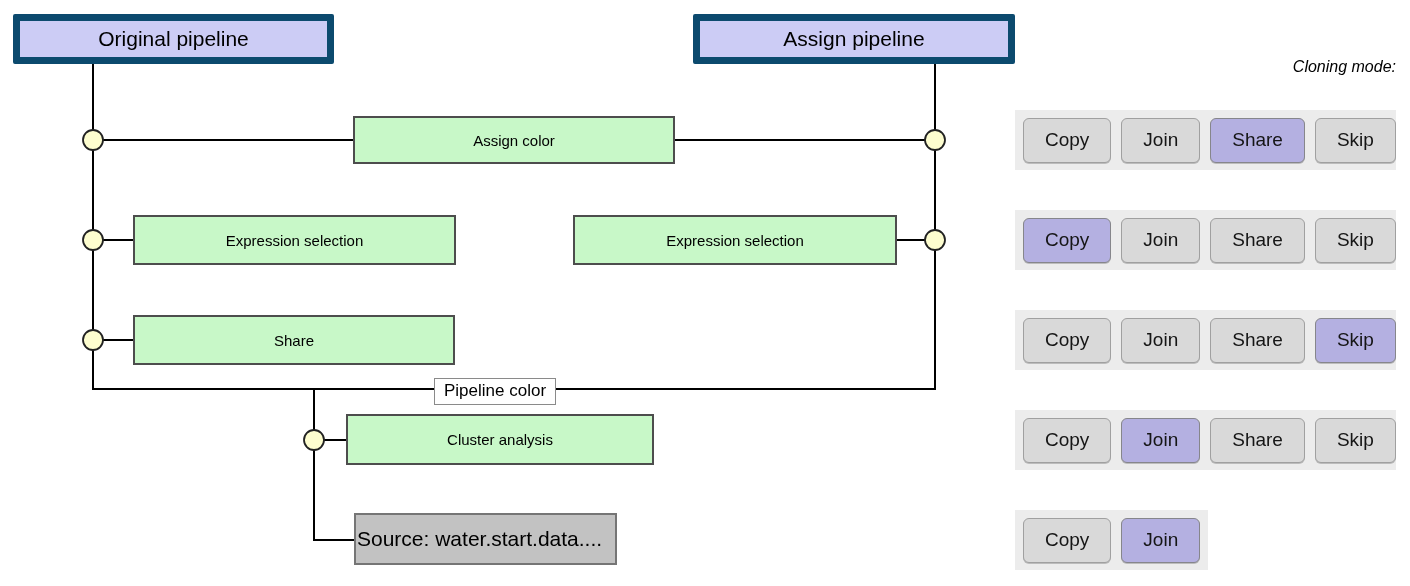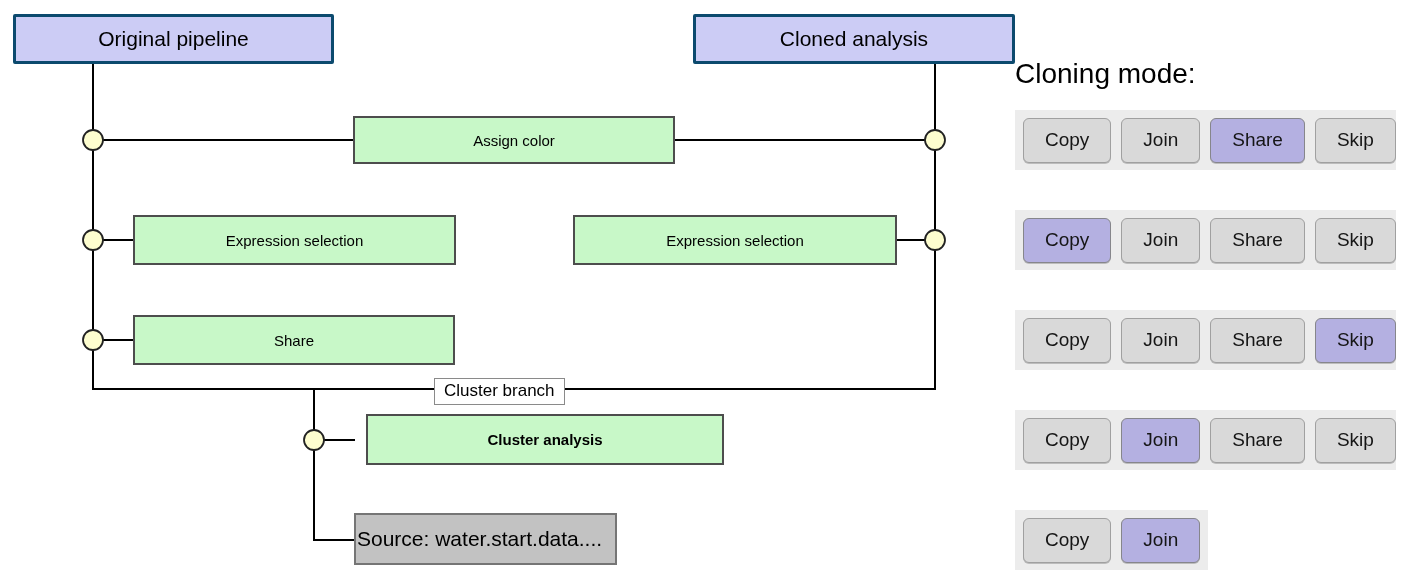--- a/index.html
+++ b/index.html
@@ -29,21 +29,21 @@
     border: 2px solid #4d4d4d;
   }
   .header-node {
     position: absolute;
     z-index: 2;
     display: flex;
     align-items: center;
     justify-content: center;
     font-size: 21px;
     background: #ccccf5;
-    border: 3px solid #0c4a6e;
+    border: 7px solid #0c4a6e;
     border-radius: 2px;
   }
   .source-node {
     position: absolute;
     z-index: 2;
     display: flex;
     align-items: center;
     justify-content: flex-start;
     font-size: 21px;
     white-space: nowrap;
@@ -60,23 +60,24 @@
     background: #ffffff;
     border: 1px solid #8a8a8a;
     font-size: 17px;
     white-space: nowrap;
   }
   .cloning-title {
     position: absolute;
     left: 1015px;
     top: 58px;
     width: 381px;
-    text-align: left;
-    font-size: 28px;
+    text-align: right;
+    font-size: 16px;
     z-index: 2;
+    font-style: italic;
   }
   .btn-strip {
     position: absolute;
     left: 1015px;
     width: 381px;
     height: 60px;
     background: #ececec;
     display: flex;
     align-items: center;
     gap: 10px;
@@ -128,33 +129,33 @@
       <circle cx="93" cy="240" r="10"></circle>
       <circle cx="93" cy="340" r="10"></circle>
       <circle cx="935" cy="140" r="10"></circle>
       <circle cx="935" cy="240" r="10"></circle>
       <circle cx="314" cy="440" r="10"></circle>
     </g>
   </svg>
 
   <div class="header-node" style="left:13px; top:14px; width:321px; height:50px;">Original pipeline</div>
 
-  <div class="header-node" style="left:693px; top:14px; width:322px; height:50px;">Cloned analysis</div>
+  <div class="header-node" style="left:693px; top:14px; width:322px; height:50px;">Assign pipeline</div>
 
   <div class="node" style="left:353px; top:116px; width:322px; height:48px;">Assign color</div>
 
   <div class="node" style="left:133px; top:215px; width:323px; height:50px;">Expression selection</div>
 
   <div class="node" style="left:573px; top:215px; width:324px; height:50px;">Expression selection</div>
 
   <div class="node" style="left:133px; top:315px; width:322px; height:50px;">Share</div>
 
-  <div class="branch-label" style="left:434px; top:378px;">Cluster branch</div>
+  <div class="branch-label" style="left:434px; top:378px;">Pipeline color</div>
 
-  <div class="node" style="left:366px; top:414px; width:358px; height:51px;font-weight:bold;">Cluster analysis</div>
+  <div class="node" style="left:346px; top:414px; width:308px; height:51px;">Cluster analysis</div>
 
   <div class="source-node" style="left:354px; top:513px; width:263px; height:52px;">Source: water.start.data....</div>
 
   <div class="cloning-title">Cloning mode:</div>
 
   <div class="btn-strip" style="top:110px;">
     <button class="mode-btn">Copy</button>
     <button class="mode-btn">Join</button>
     <button class="mode-btn selected">Share</button>
     <button class="mode-btn">Skip</button>

